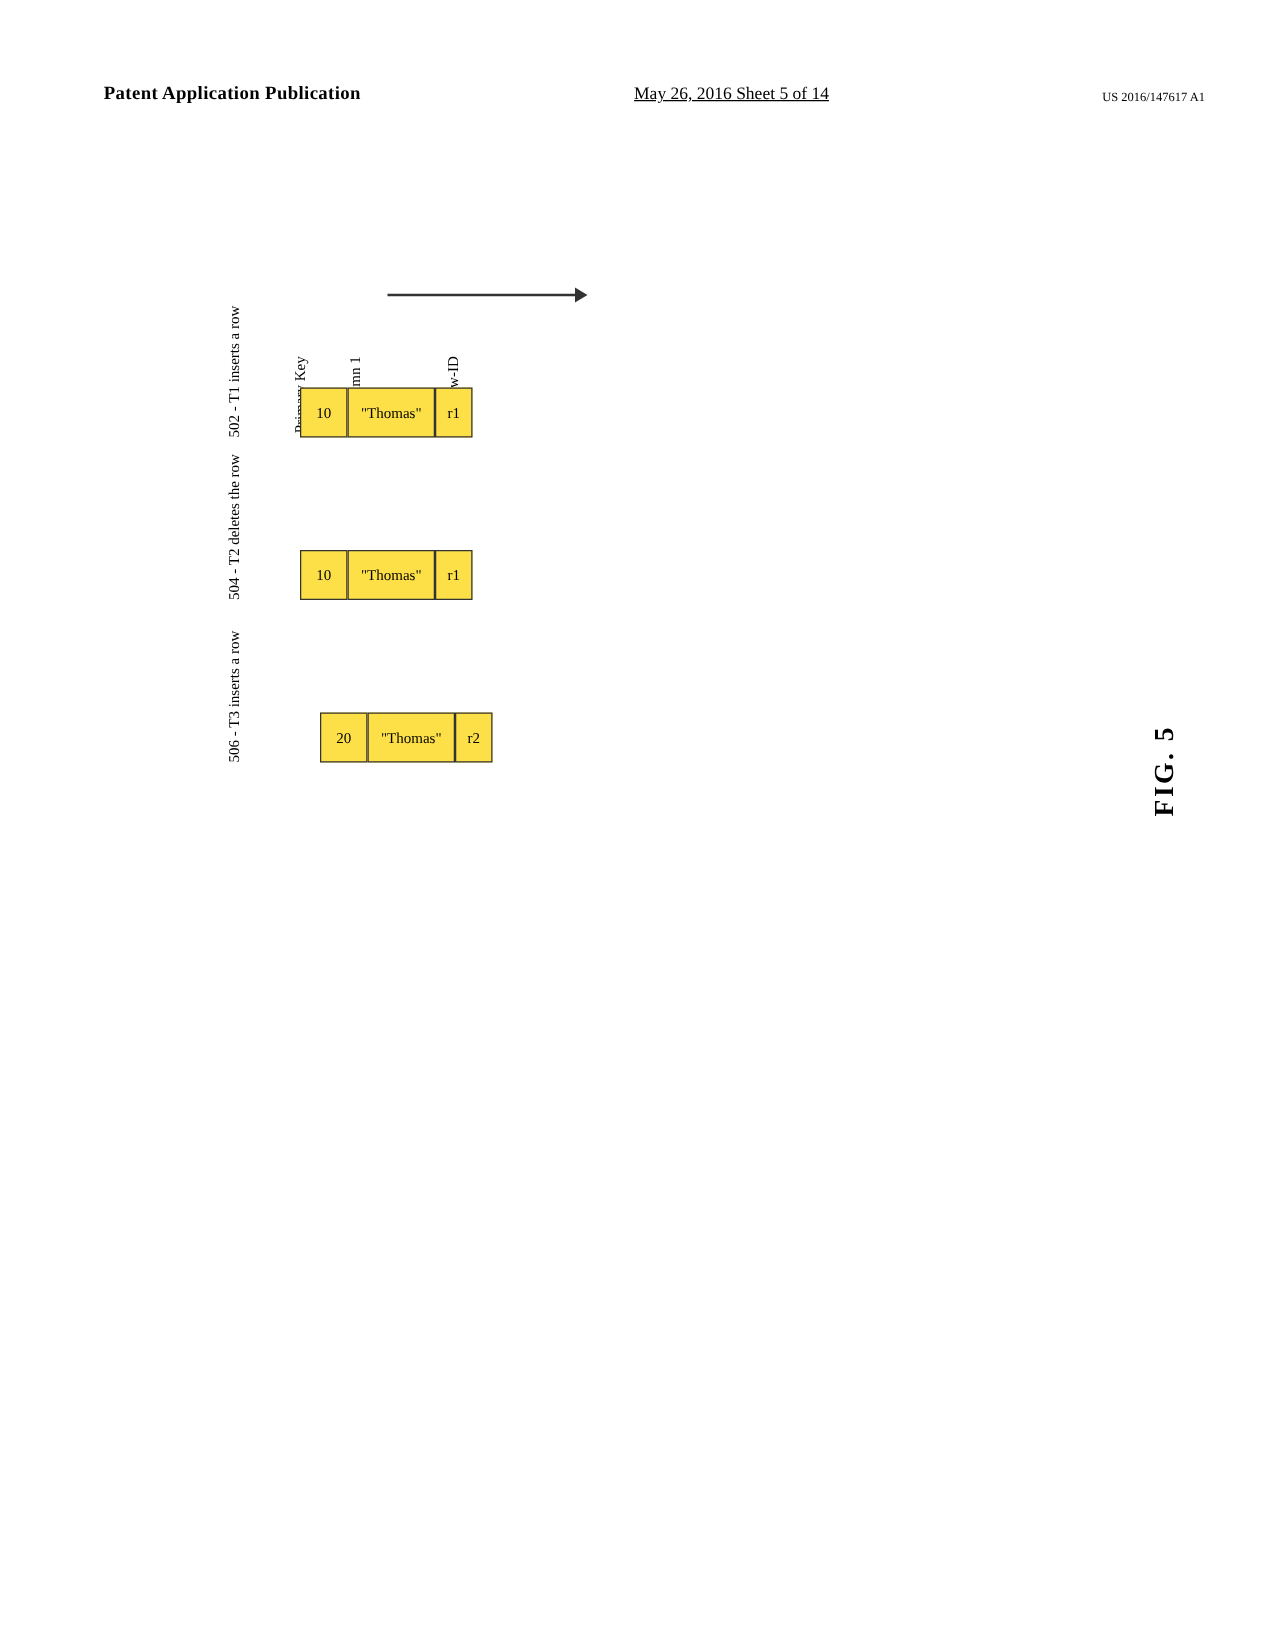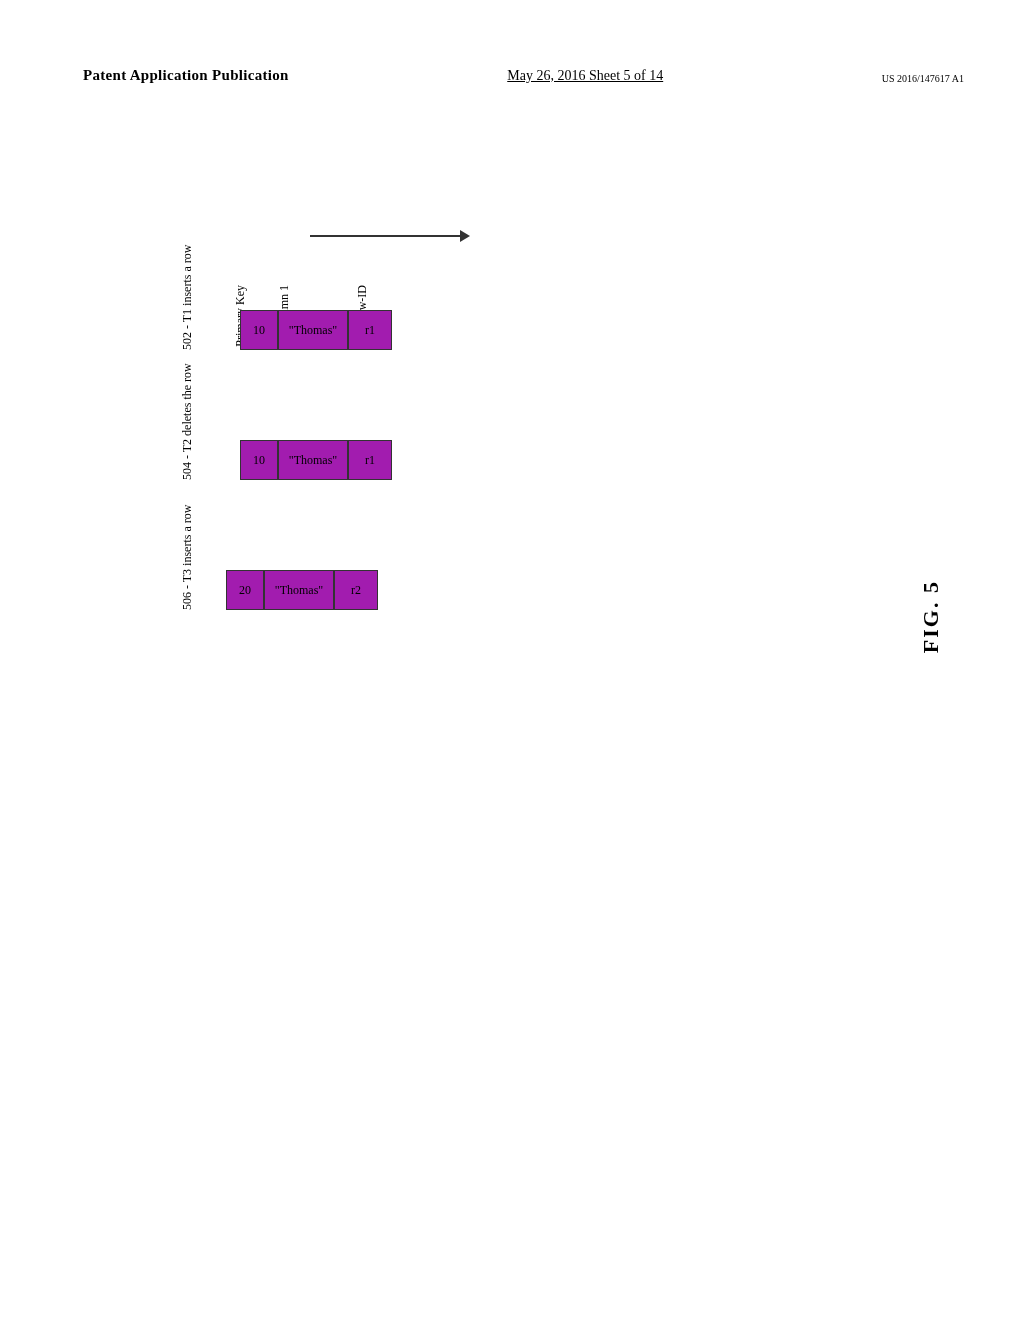--- a/index.html
+++ b/index.html
@@ -67,25 +67,25 @@
       border-bottom: 6px solid transparent;
       border-left: 10px solid #333;
     }
     .cell {
       border: 1.5px solid #333;
       height: 40px;
       display: flex;
       align-items: center;
       justify-content: center;
       font-size: 12px;
-      background: #a21caf;
+      background: #fde047;
     }
     .cell-pk { width: 38px; }
     .cell-col1 { width: 70px; }
-    .cell-rowid { width: 44px; }
+    .cell-rowid { width: 30px; }
 
     
     .fig-label {
       position: absolute;
       right: 80px;
       top: 580px;
       font-size: 22px;
       font-weight: bold;
       writing-mode: vertical-rl;
       transform: rotate(180deg);
@@ -129,21 +129,21 @@
     <div style="position:absolute; left:50px; top:0; height:40px; writing-mode:vertical-rl; transform:rotate(180deg); font-size:12px; white-space:nowrap; display:flex; align-items:center;">504 - T2 deletes the row</div>
     <div style="position:absolute; left:110px; top:0; display:flex; flex-direction:row;">
       <div class="cell cell-pk">10</div>
       <div class="cell cell-col1">"Thomas"</div>
       <div class="cell cell-rowid">r1</div>
     </div>
   </div>
 
   <div style="position:absolute; top:340px; left:0; width:400px;">
     <div style="position:absolute; left:50px; top:0; height:40px; writing-mode:vertical-rl; transform:rotate(180deg); font-size:12px; white-space:nowrap; display:flex; align-items:center;">506 - T3 inserts a row</div>
-    <div style="position:absolute; left:96px; top:0; display:flex; flex-direction:row;">
+    <div style="position:absolute; left:126px; top:0; display:flex; flex-direction:row;">
       <div class="cell cell-pk">20</div>
       <div class="cell cell-col1">"Thomas"</div>
       <div class="cell cell-rowid">r2</div>
     </div>
   </div>
 
 </div>
 
 <div class="fig-label">FIG. 5</div>
 

